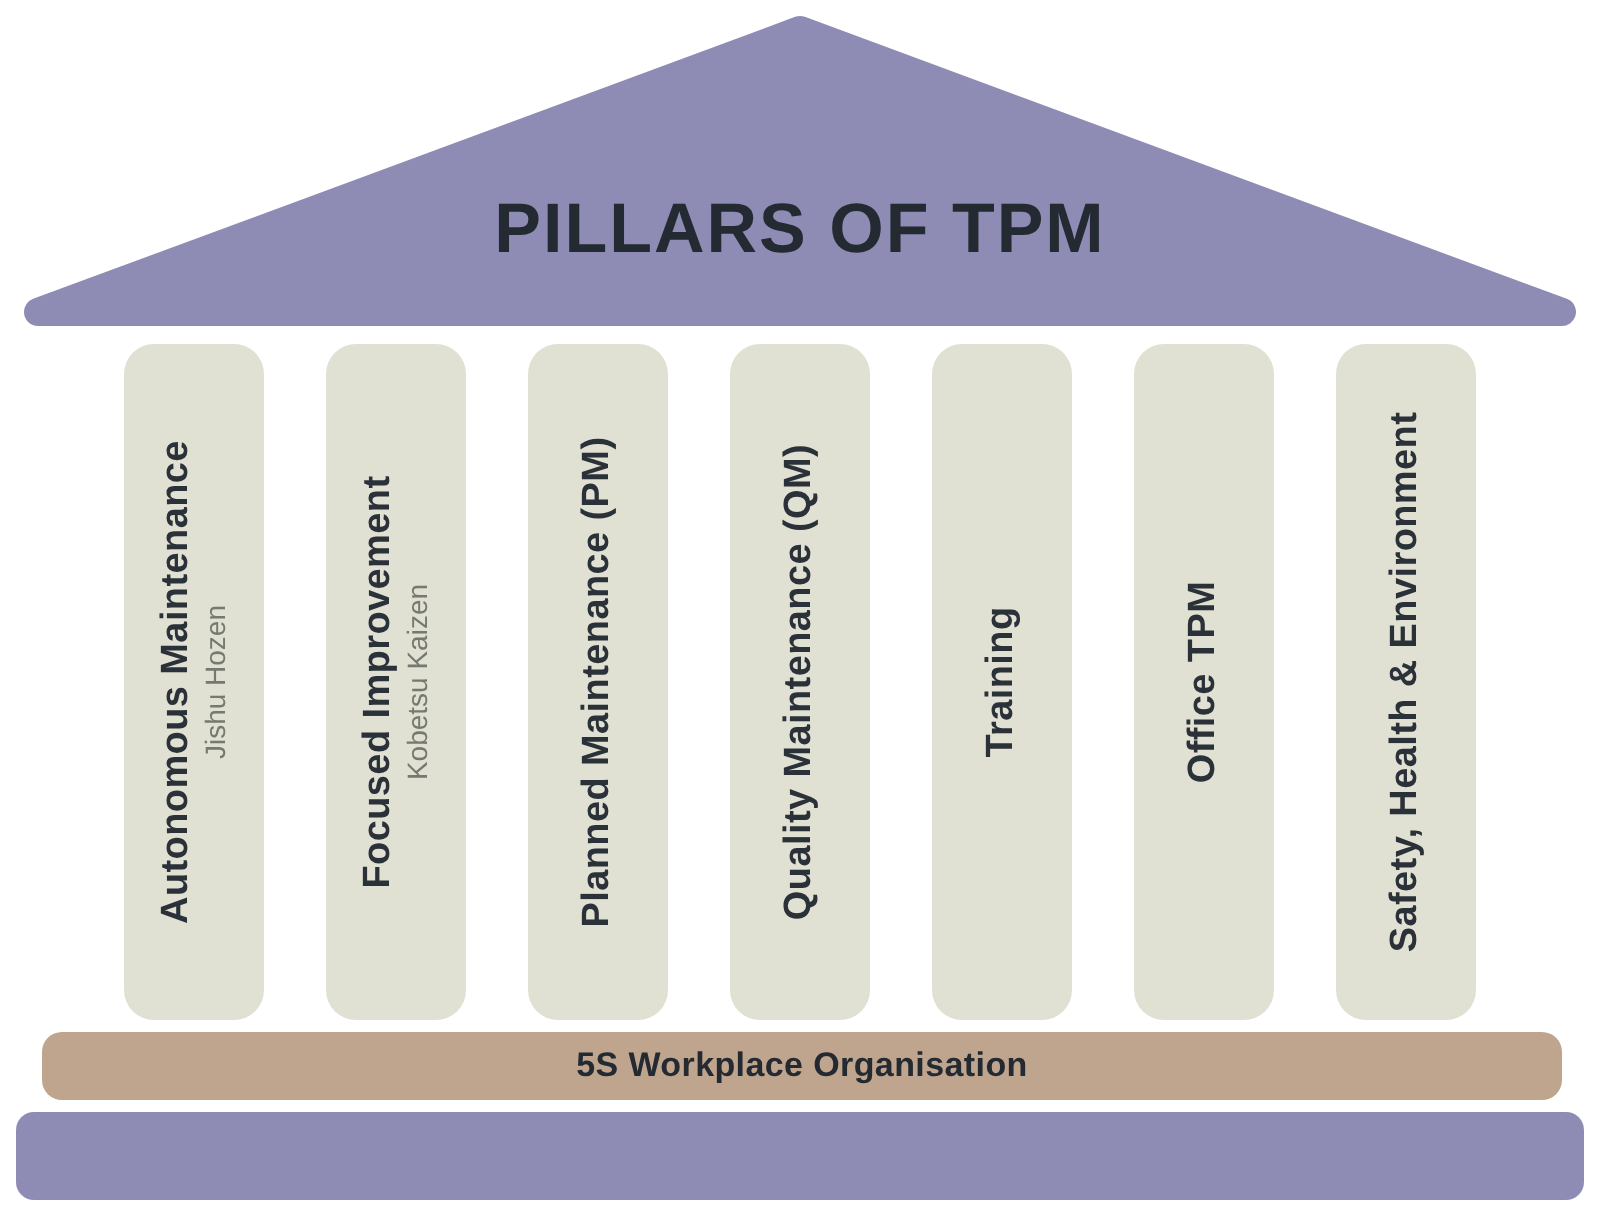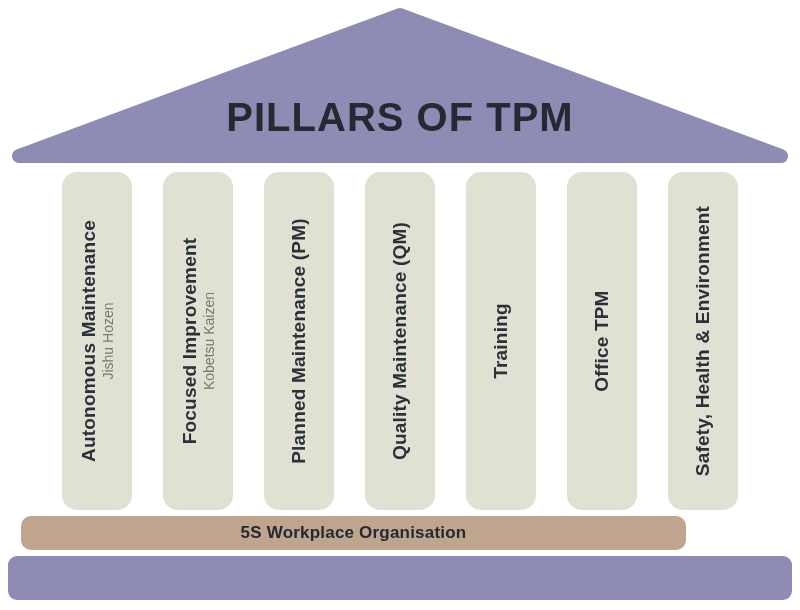--- a/index.html
+++ b/index.html
@@ -21,21 +21,21 @@
     width: 800px;
     height: 170px;
     color: var(--roof, #8E8BB4);
   }
   .roof-title {
     position: absolute;
     top: 95px;
     left: 0;
     width: 800px;
     text-align: center;
-    font-size: 40px;
+    font-size: 35px;
     font-weight: bold;
     letter-spacing: 1px;
     color: var(--title-text, #242A31);
   }
 
   
   .pillars {
     position: absolute;
     top: 172px;
     left: 62px;
@@ -75,21 +75,21 @@
     color: var(--pillar-subtext, #75796F);
     line-height: 1.2;
   }
   .pillar-sublabel:empty { display: none; }
 
   
   .foundation-bar {
     position: absolute;
     top: 516px;
     left: 21px;
-    width: 665px;
+    width: 760px;
     height: 34px;
     background: var(--foundation, #BFA48E);
     border-radius: 10px;
     display: flex;
     align-items: center;
     justify-content: center;
   }
   .foundation-label {
     font-size: 17px;
     font-weight: bold;

